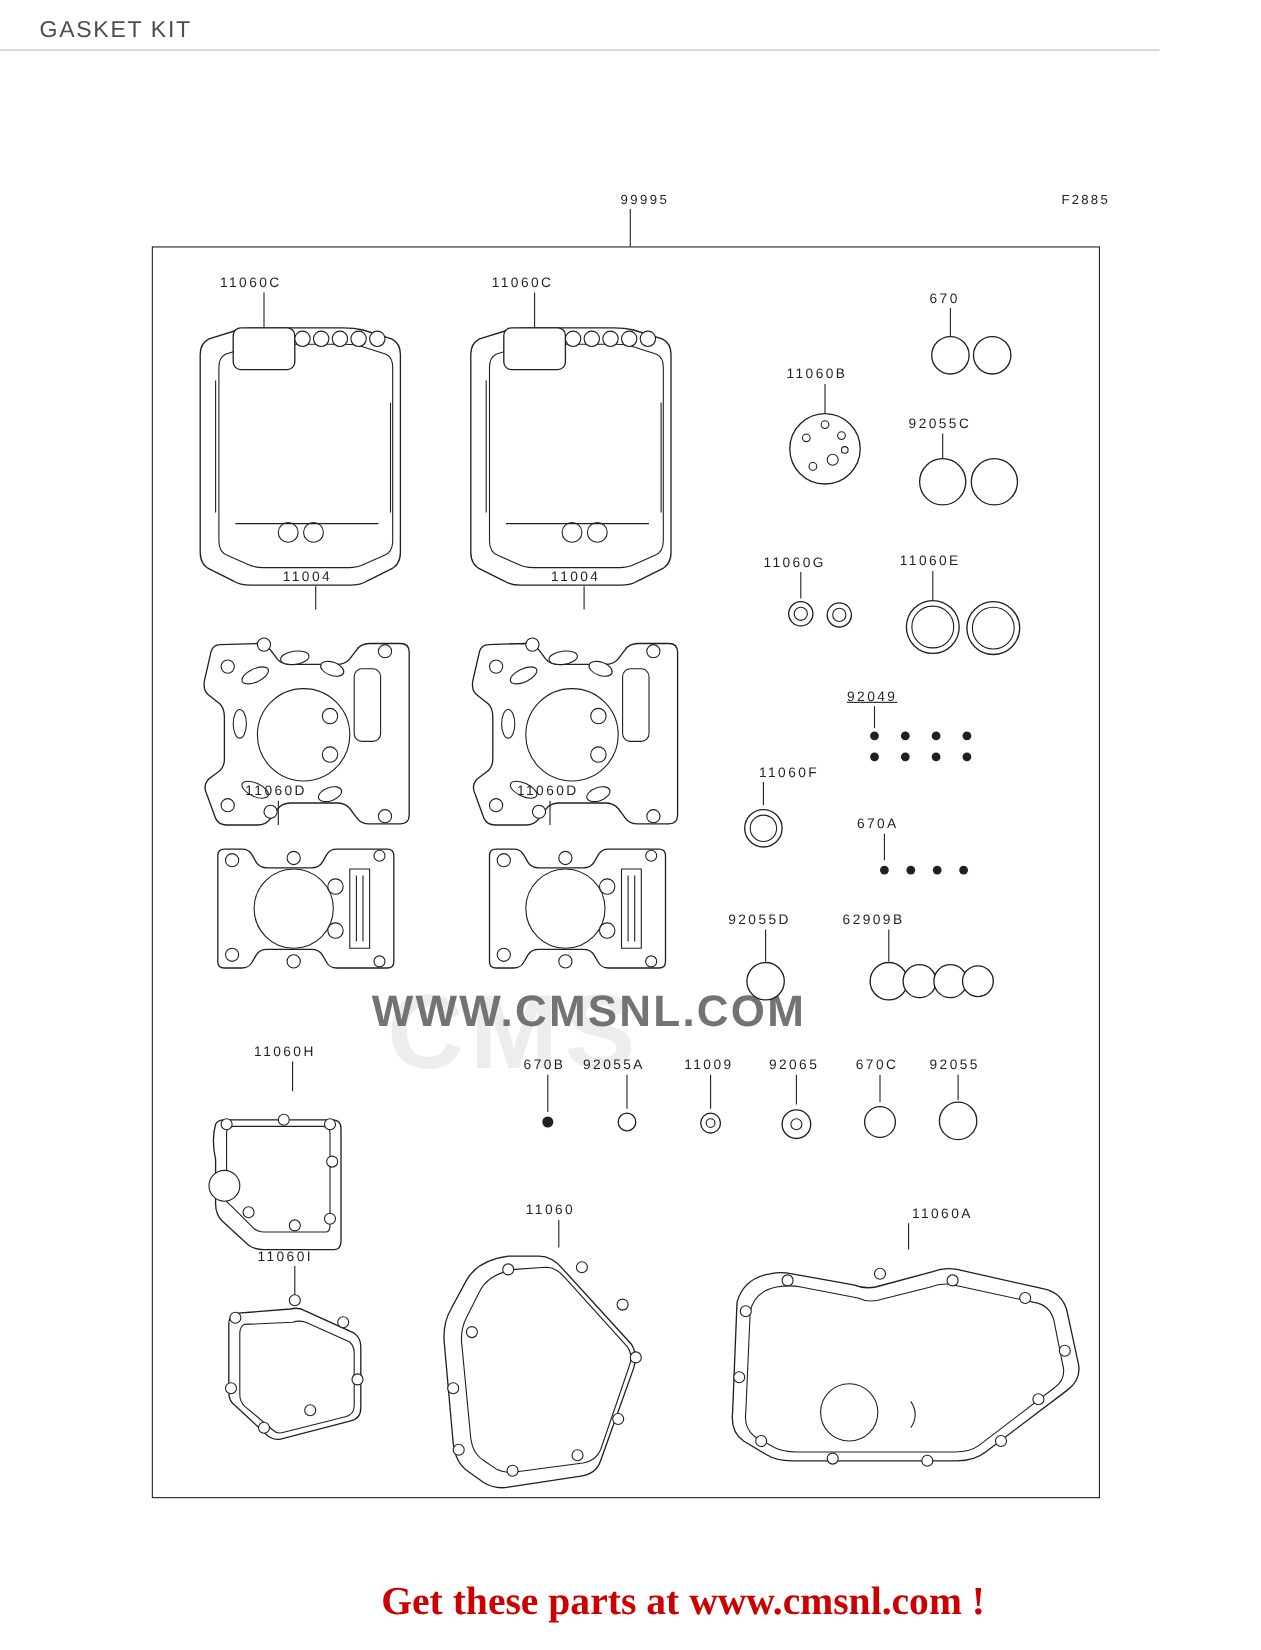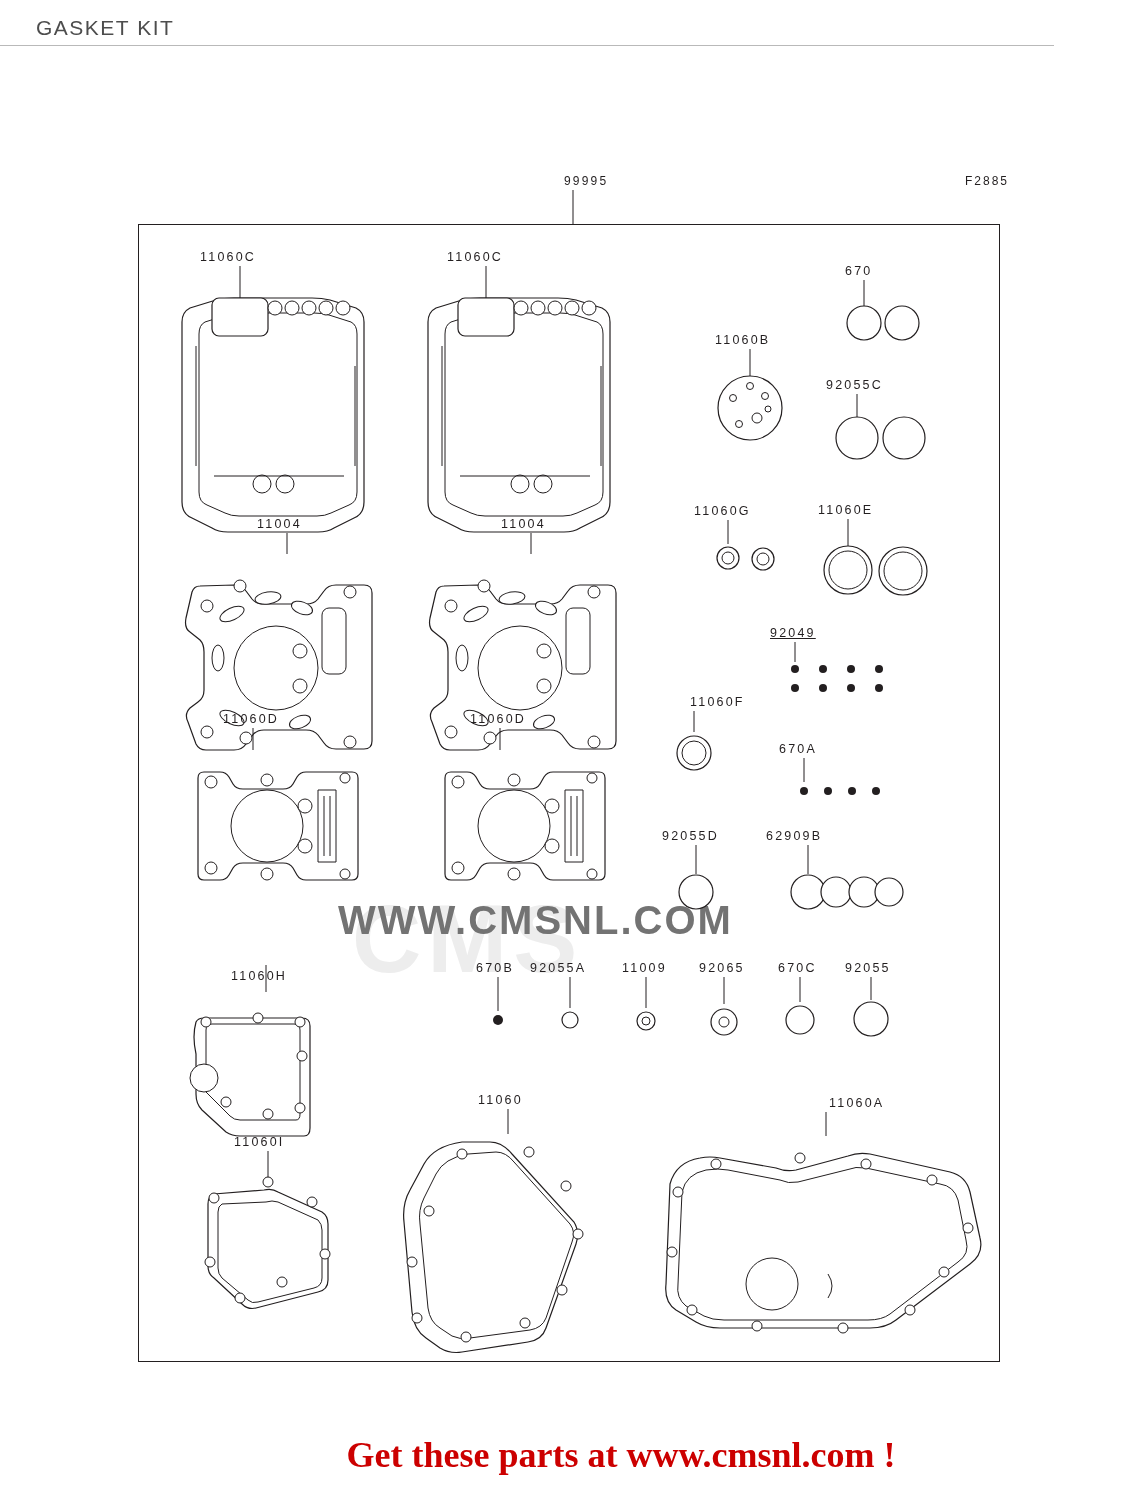--- a/index.html
+++ b/index.html
@@ -375,21 +375,21 @@
       <div class="lbl" style="left: 501px; top: 471px;">11004</div>
       <div class="lbl" style="left: 694px; top: 458px;">11060G</div>
       <div class="lbl" style="left: 818px; top: 457px;">11060E</div>
       <div class="lbl" style="left: 770px; top: 580px; text-decoration: underline;">92049</div>
       <div class="lbl" style="left: 690px; top: 649px;">11060F</div>
       <div class="lbl" style="left: 223px; top: 666px;">11060D</div>
       <div class="lbl" style="left: 470px; top: 666px;">11060D</div>
       <div class="lbl" style="left: 779px; top: 696px;">670A</div>
       <div class="lbl" style="left: 662px; top: 783px;">92055D</div>
       <div class="lbl" style="left: 766px; top: 783px;">62909B</div>
-      <div class="lbl" style="left: 231px; top: 903px; margin-top: 20px;">11060H</div>
+      <div class="lbl" style="left: 231px; top: 903px;">11060H</div>
       <div class="lbl" style="left: 476px; top: 915px;">670B</div>
       <div class="lbl" style="left: 530px; top: 915px;">92055A</div>
       <div class="lbl" style="left: 622px; top: 915px;">11009</div>
       <div class="lbl" style="left: 699px; top: 915px;">92065</div>
       <div class="lbl" style="left: 778px; top: 915px;">670C</div>
       <div class="lbl" style="left: 845px; top: 915px;">92055</div>
       <div class="lbl" style="left: 478px; top: 1047px;">11060</div>
       <div class="lbl" style="left: 792px; top: 1050px; margin-left: 37px;">11060A</div>
       <div class="lbl" style="left: 234px; top: 1089px;">11060I</div>
     </div>

